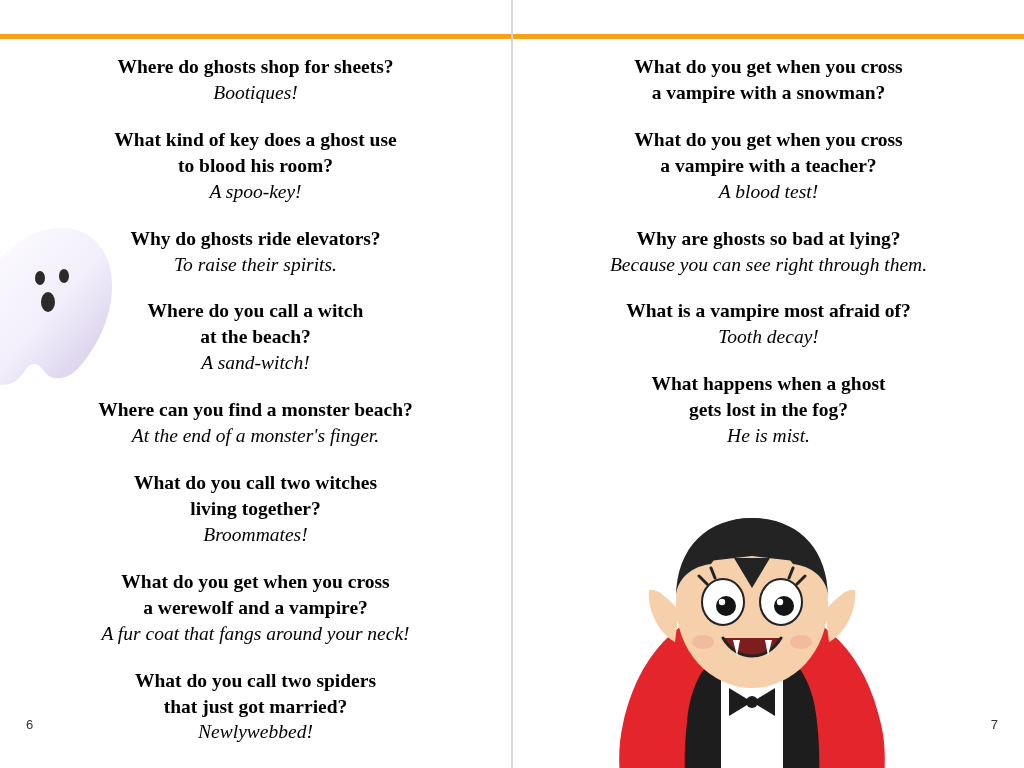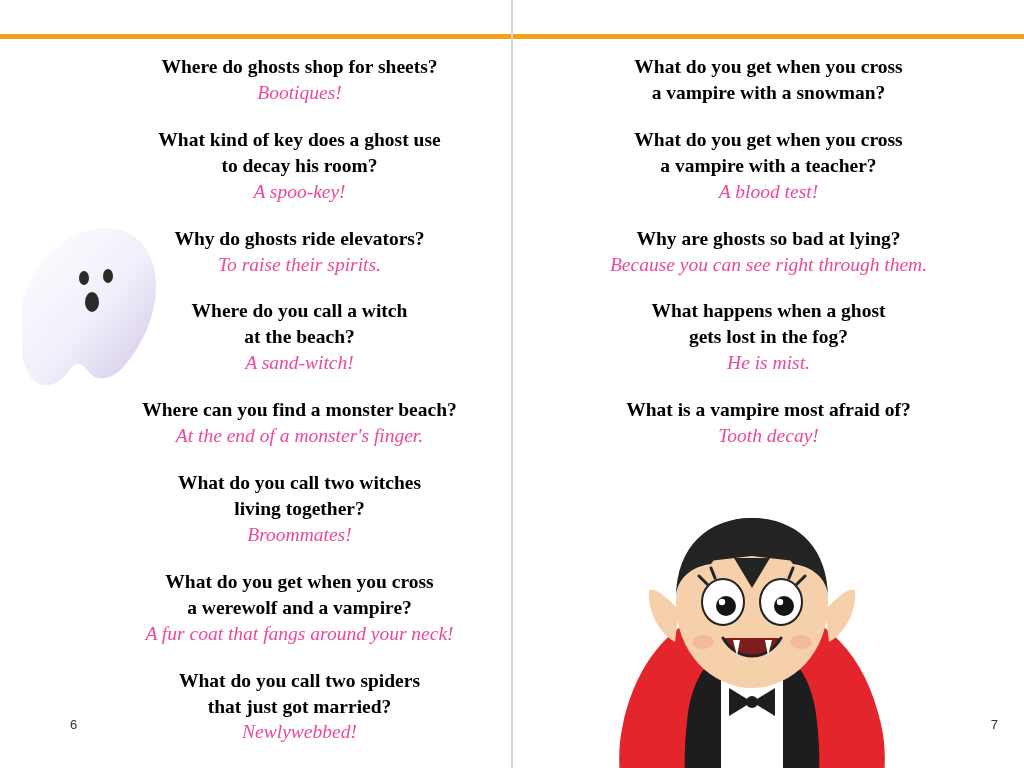--- a/index.html
+++ b/index.html
@@ -37,21 +37,21 @@
     height: 768px;
     background: #d8d8d8;
   }
 
   .leaf {
     position: absolute;
     top: 34px;
     height: 734px;
     width: 511px;
   }
-  .leaf.left  { left: 0px; margin-left: 44px; }
+  .leaf.left  { left: 0px; }
   .leaf.right { left: 513px; }
 
   .jokes {
     position: absolute;
     top: 0;
     left: 0;
     width: 100%;
     text-align: center;
     box-sizing: border-box;
     padding: 0 30px;
@@ -68,21 +68,21 @@
     font-weight: bold;
     font-size: 19.5px;
     line-height: 1.33;
     color: #000000;
     white-space: pre-line;
   }
   .a {
     font-style: italic;
     font-size: 19.5px;
     line-height: 1.33;
-    color: #ec4899;
+    color: #000000;
     white-space: pre-line;
   }
 
   .folio {
     position: absolute;
     bottom: 36px;
     font-family: "Liberation Sans", sans-serif;
     font-size: 13px;
     color: #333333;
   }
@@ -119,21 +119,21 @@
 
     <div class="jokes">
 
       <div class="joke">
         <div class="q">Where do ghosts shop for sheets?</div>
         <div class="a">Bootiques!</div>
       </div>
 
       <div class="joke">
         <div class="q">What kind of key does a ghost use
-to decay his room?</div>
+to blood his room?</div>
         <div class="a">A spoo-key!</div>
       </div>
 
       <div class="joke">
         <div class="q">Why do ghosts ride elevators?</div>
         <div class="a">To raise their spirits.</div>
       </div>
 
       <div class="joke">
         <div class="q">Where do you call a witch
@@ -201,28 +201,28 @@
 a vampire with a teacher?</div>
         <div class="a">A blood test!</div>
       </div>
 
       <div class="joke">
         <div class="q">Why are ghosts so bad at lying?</div>
         <div class="a">Because you can see right through them.</div>
       </div>
 
       <div class="joke">
+        <div class="q">What is a vampire most afraid of?</div>
+        <div class="a">Tooth decay!</div>
+      </div>
+
+      <div class="joke">
         <div class="q">What happens when a ghost
 gets lost in the fog?</div>
         <div class="a">He is mist.</div>
-      </div>
-
-      <div class="joke">
-        <div class="q">What is a vampire most afraid of?</div>
-        <div class="a">Tooth decay!</div>
       </div>
 
     </div>
 
     <div class="vampire">
       <svg viewBox="0 0 330 310" width="330" height="310" xmlns="http://www.w3.org/2000/svg" aria-hidden="true">
 
         <path d="M165,108 C95,116 52,160 36,232 C30,258 32,282 36,310 L294,310
                  C298,282 300,258 294,232 C278,160 235,116 165,108 Z" fill="#e4252b"></path>
 

